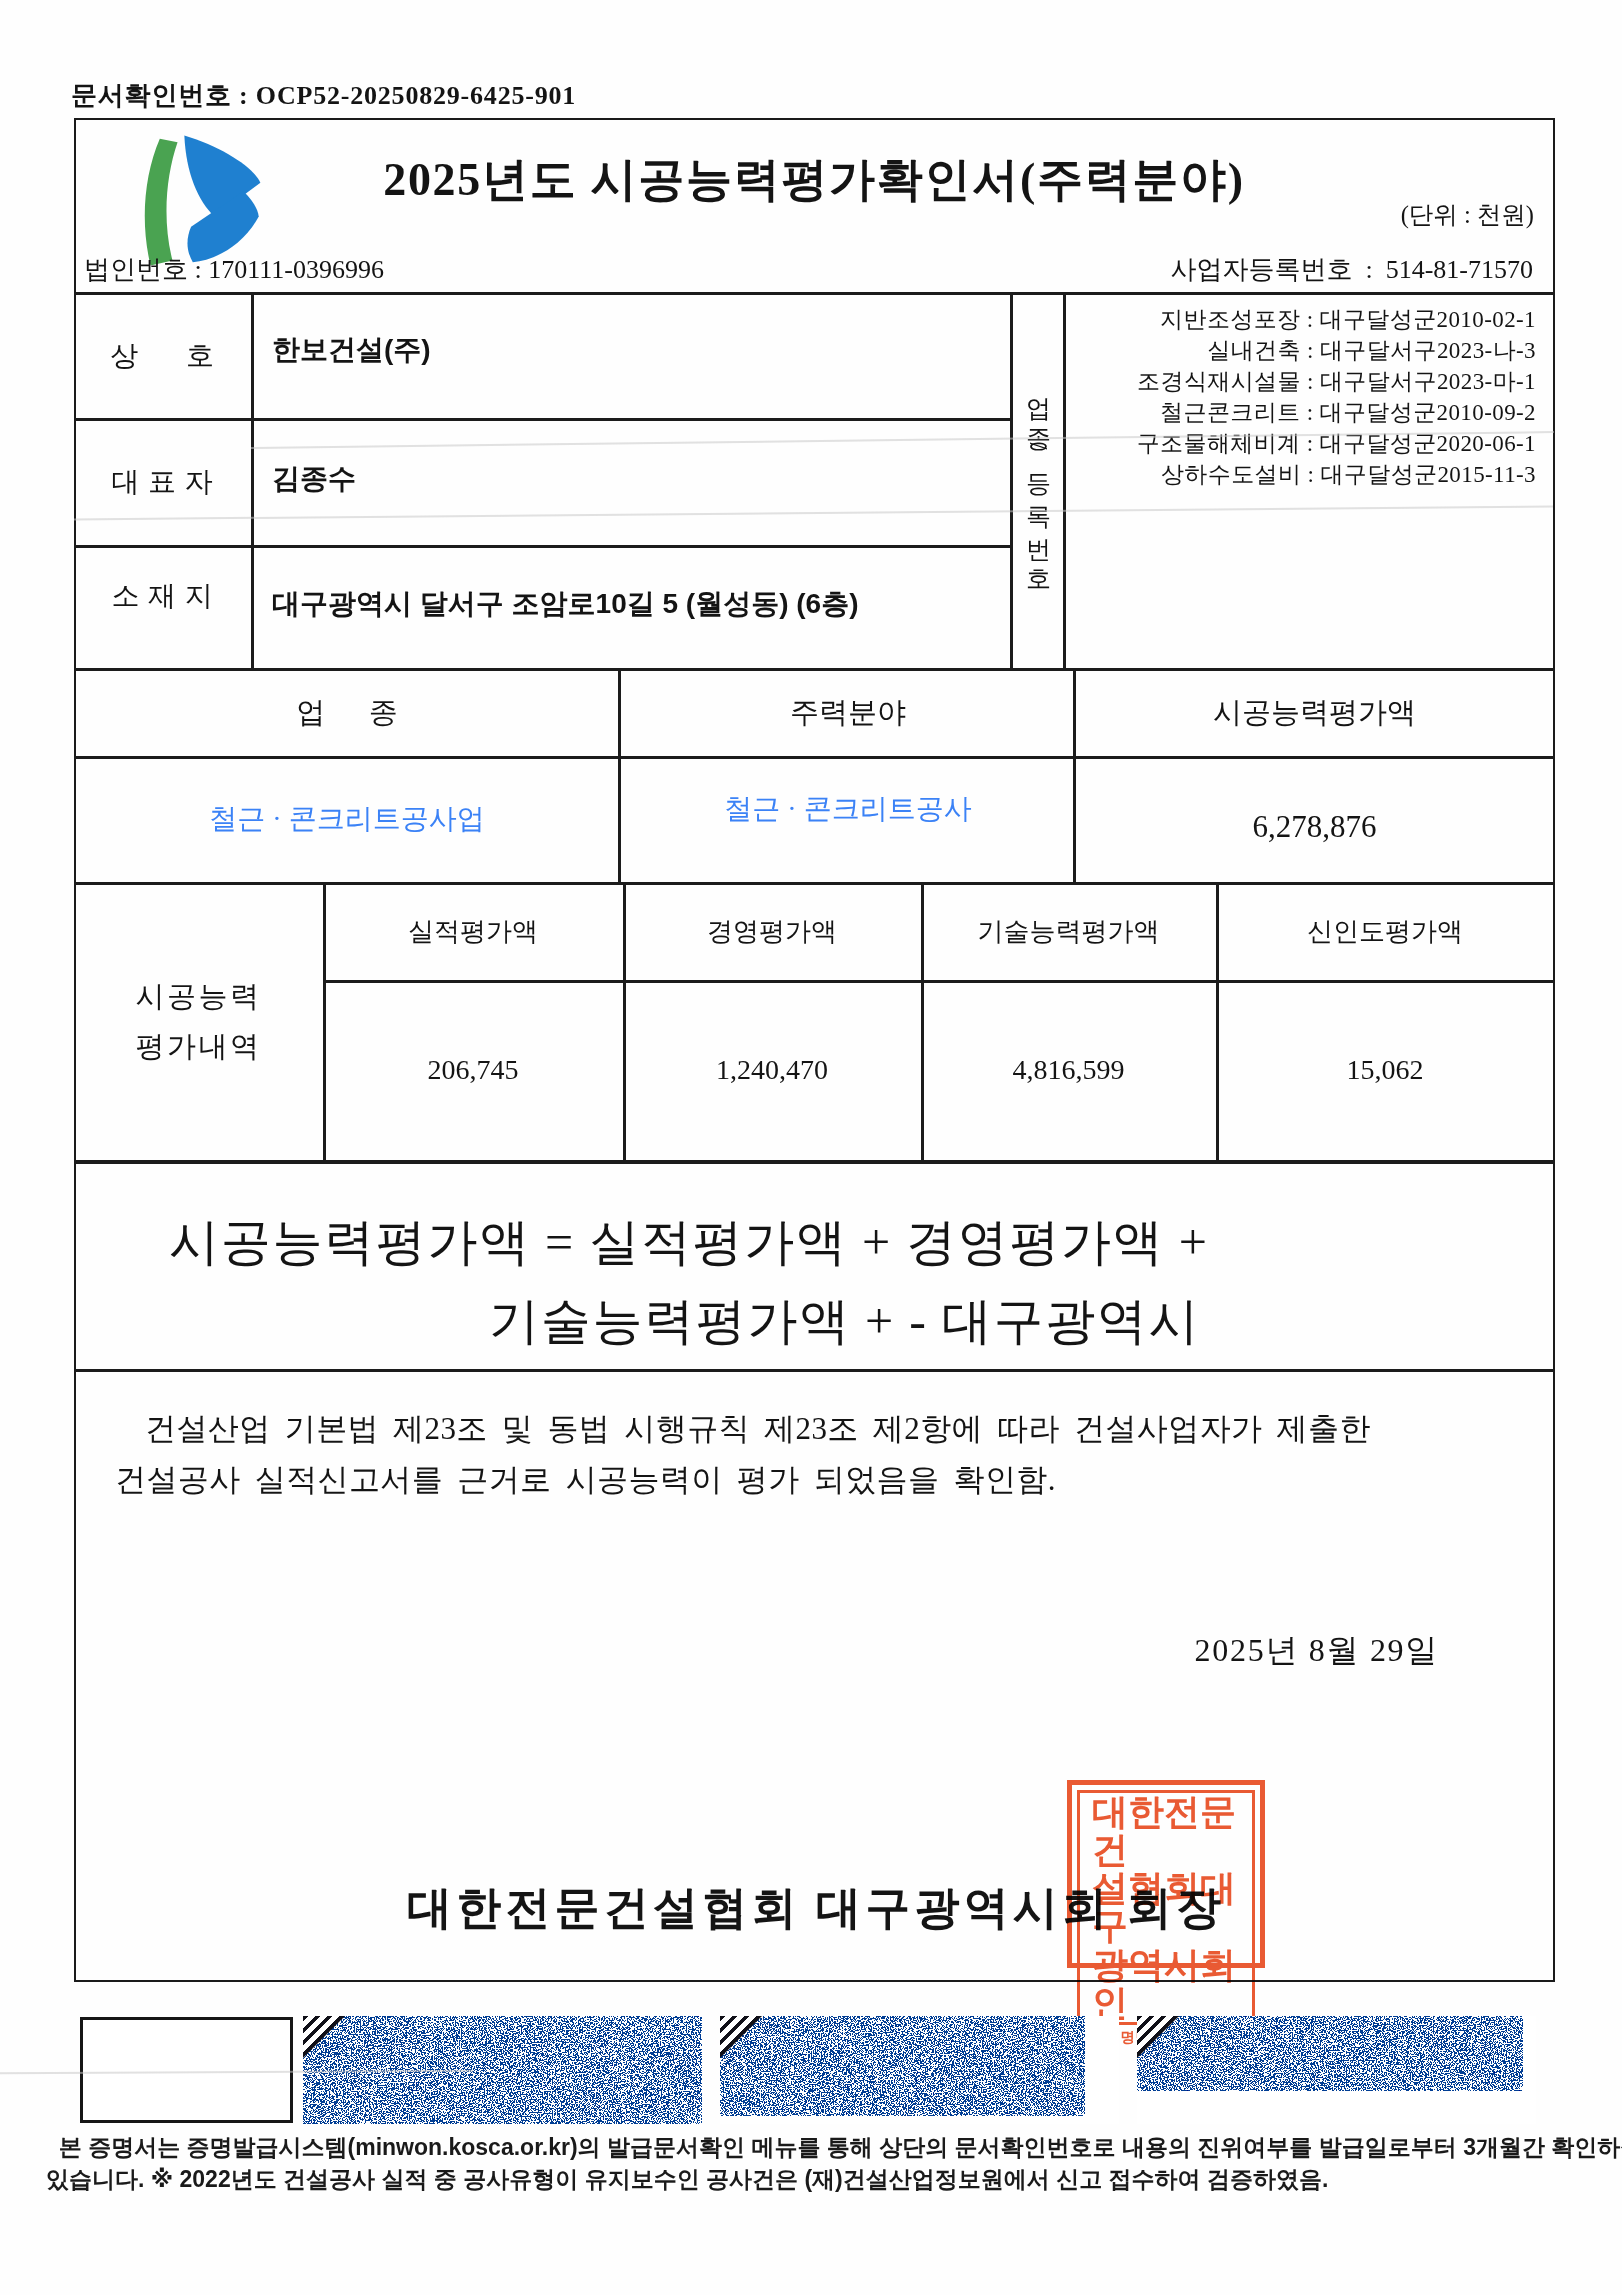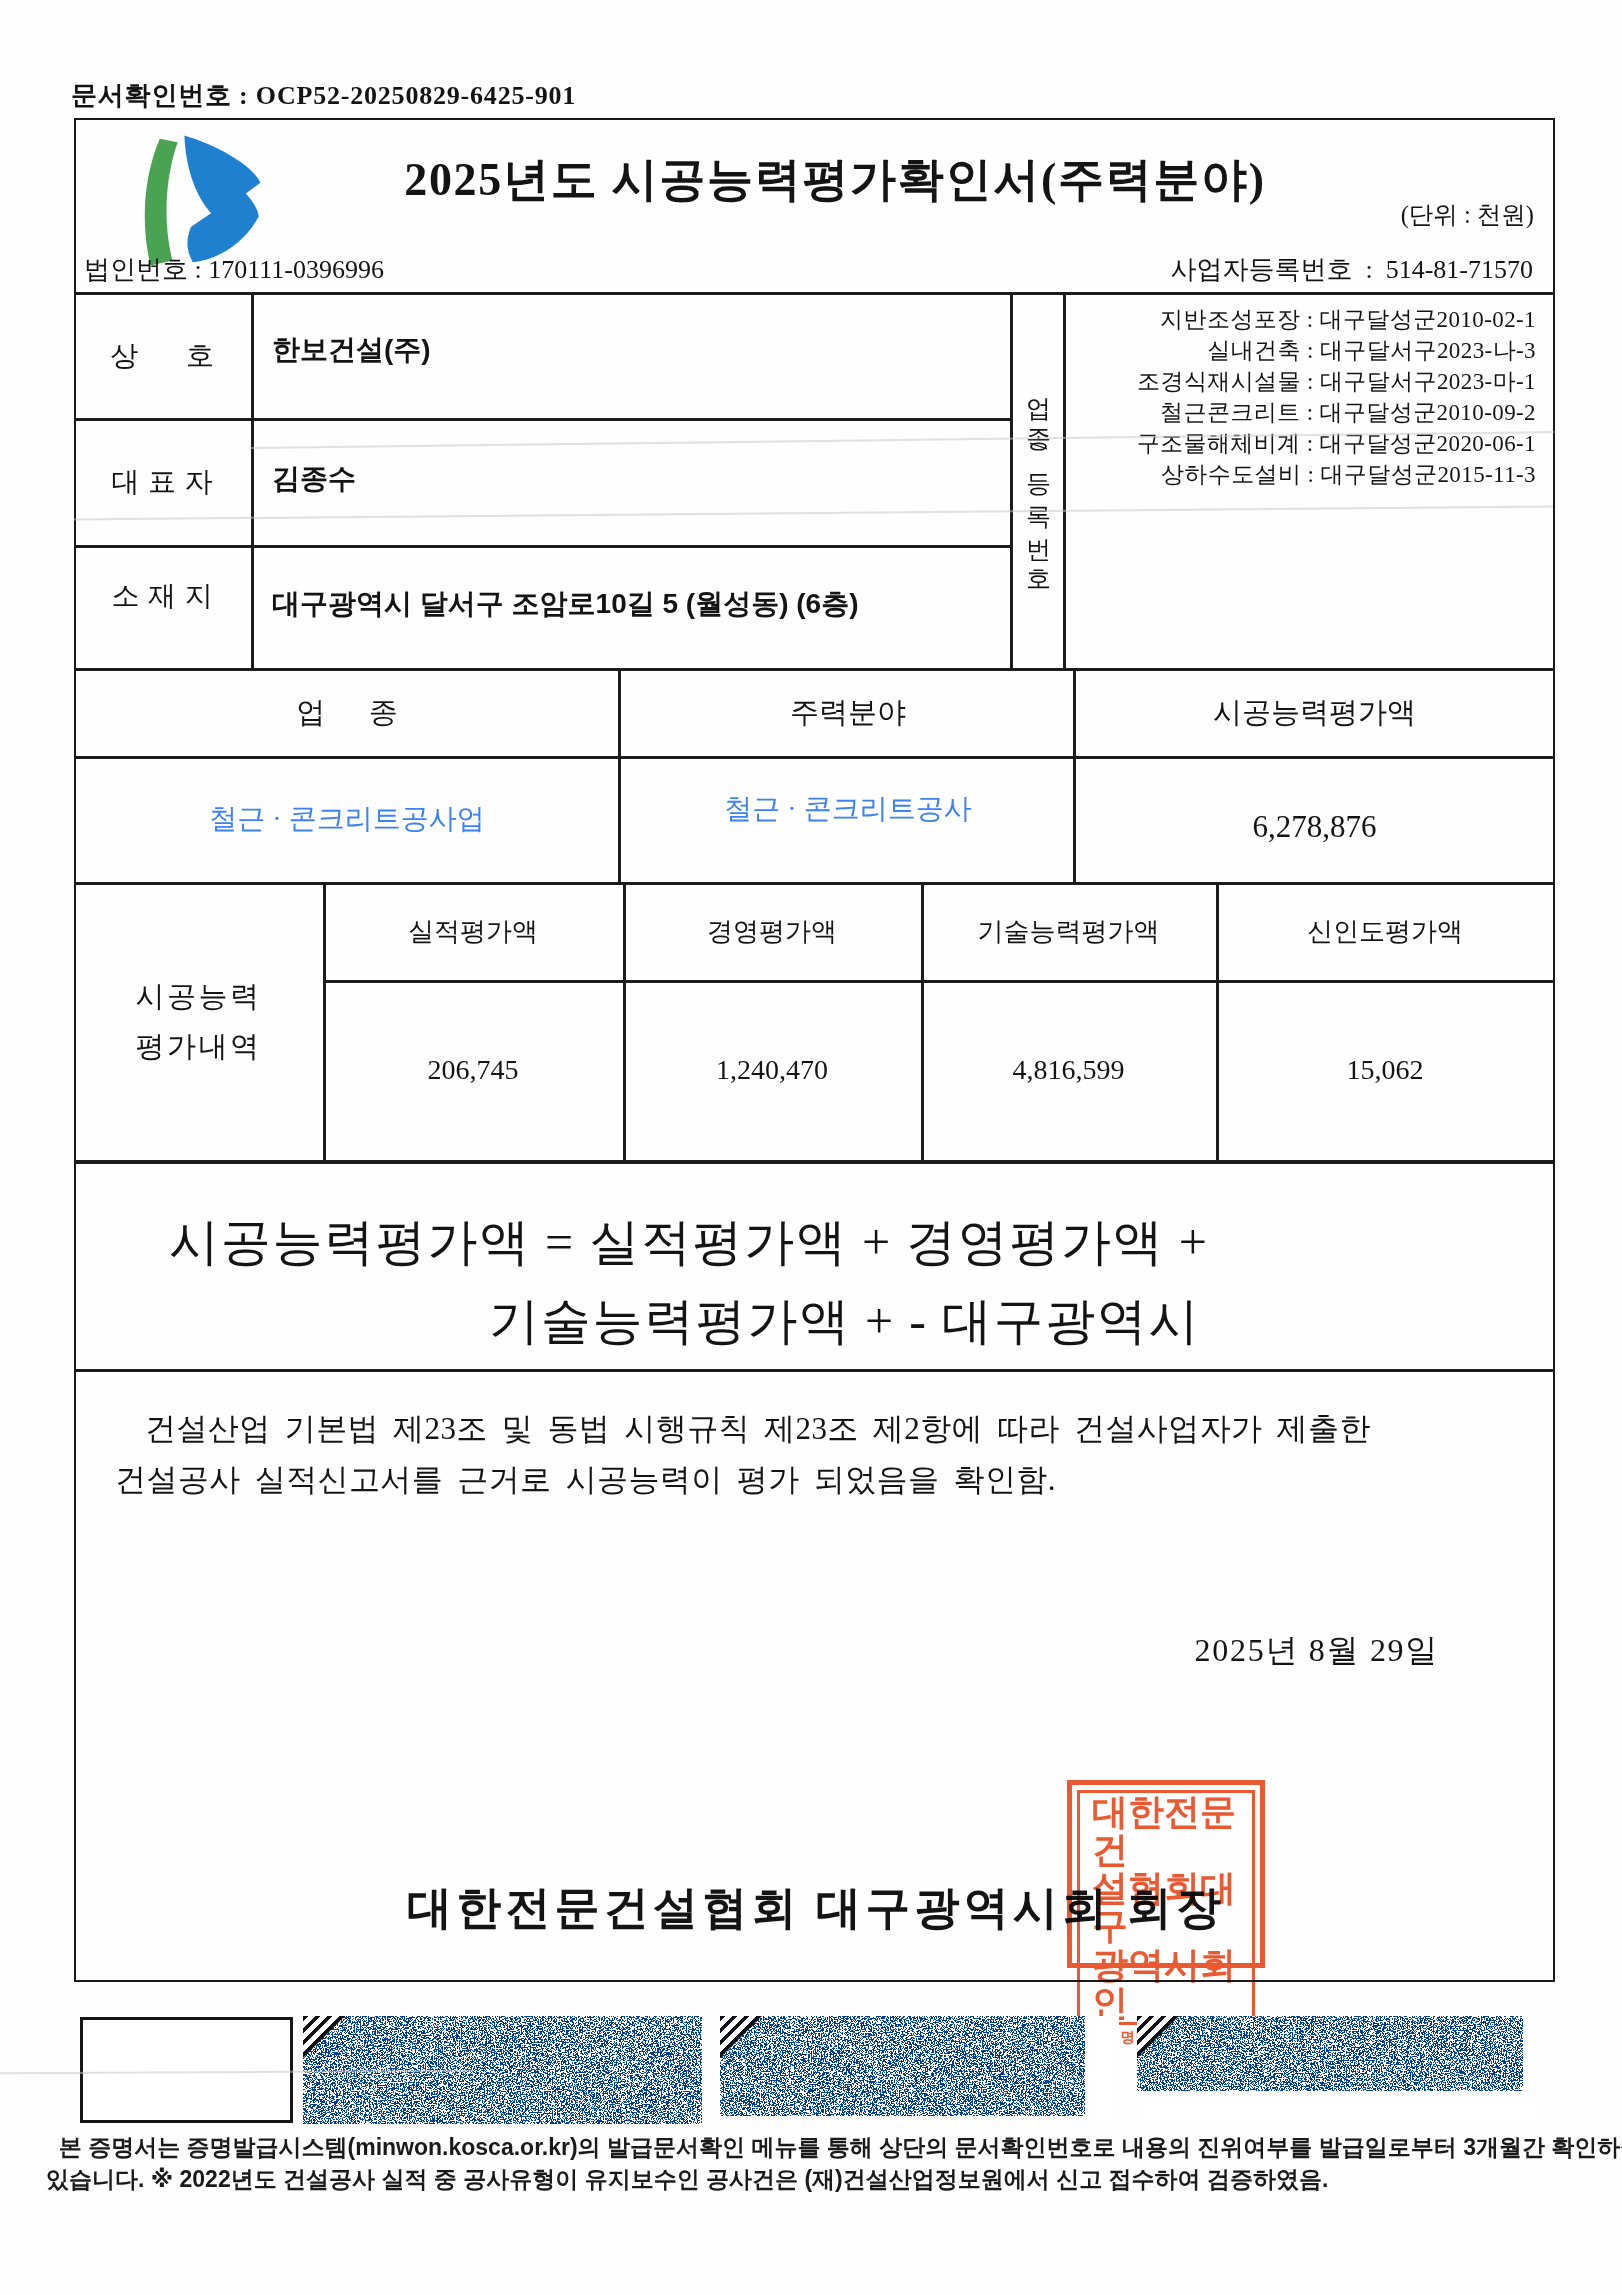--- a/index.html
+++ b/index.html
@@ -10,21 +10,21 @@
   }
   .abs{position:absolute;}
   .pre{white-space:pre;}
   .preline{white-space:pre-line;}
   .center{display:flex;align-items:center;justify-content:center;text-align:center;}
   .hline,.vline{position:absolute;background:#1c1c1c;}
 
   .outer-box{left:74px;top:118px;width:1481px;height:1864px;border:2.5px solid #1a1a1a;background:transparent;}
 
   .doc-number{left:71px;top:78px;font-size:26px;letter-spacing:0.8px;font-weight:bold;text-align:right;}
-  .title{left:76px;top:149px;width:1476px;text-align:center;font-size:46px;font-weight:bold;letter-spacing:1.7px;margin-left:21px;}
+  .title{left:76px;top:149px;width:1476px;text-align:center;font-size:46px;font-weight:bold;letter-spacing:1.7px;}
   .unit-note{right:89px;top:198px;font-size:24.5px;}
   .corp-no{left:84px;top:252px;font-size:26px;}
   .biz-no{right:90px;top:252px;font-size:26px;}
 
   .cell-label{font-size:28px;letter-spacing:0.8px;}
   .cell-value{font-family:"Liberation Sans","DejaVu Sans",sans-serif;font-weight:bold;font-size:28px;}
 
   .vertical-label{writing-mode:vertical-rl;text-orientation:mixed;font-size:25px;letter-spacing:6.8px;}
   .reg-line{font-size:23px;line-height:31px;letter-spacing:0.4px;text-align:right;}
 

